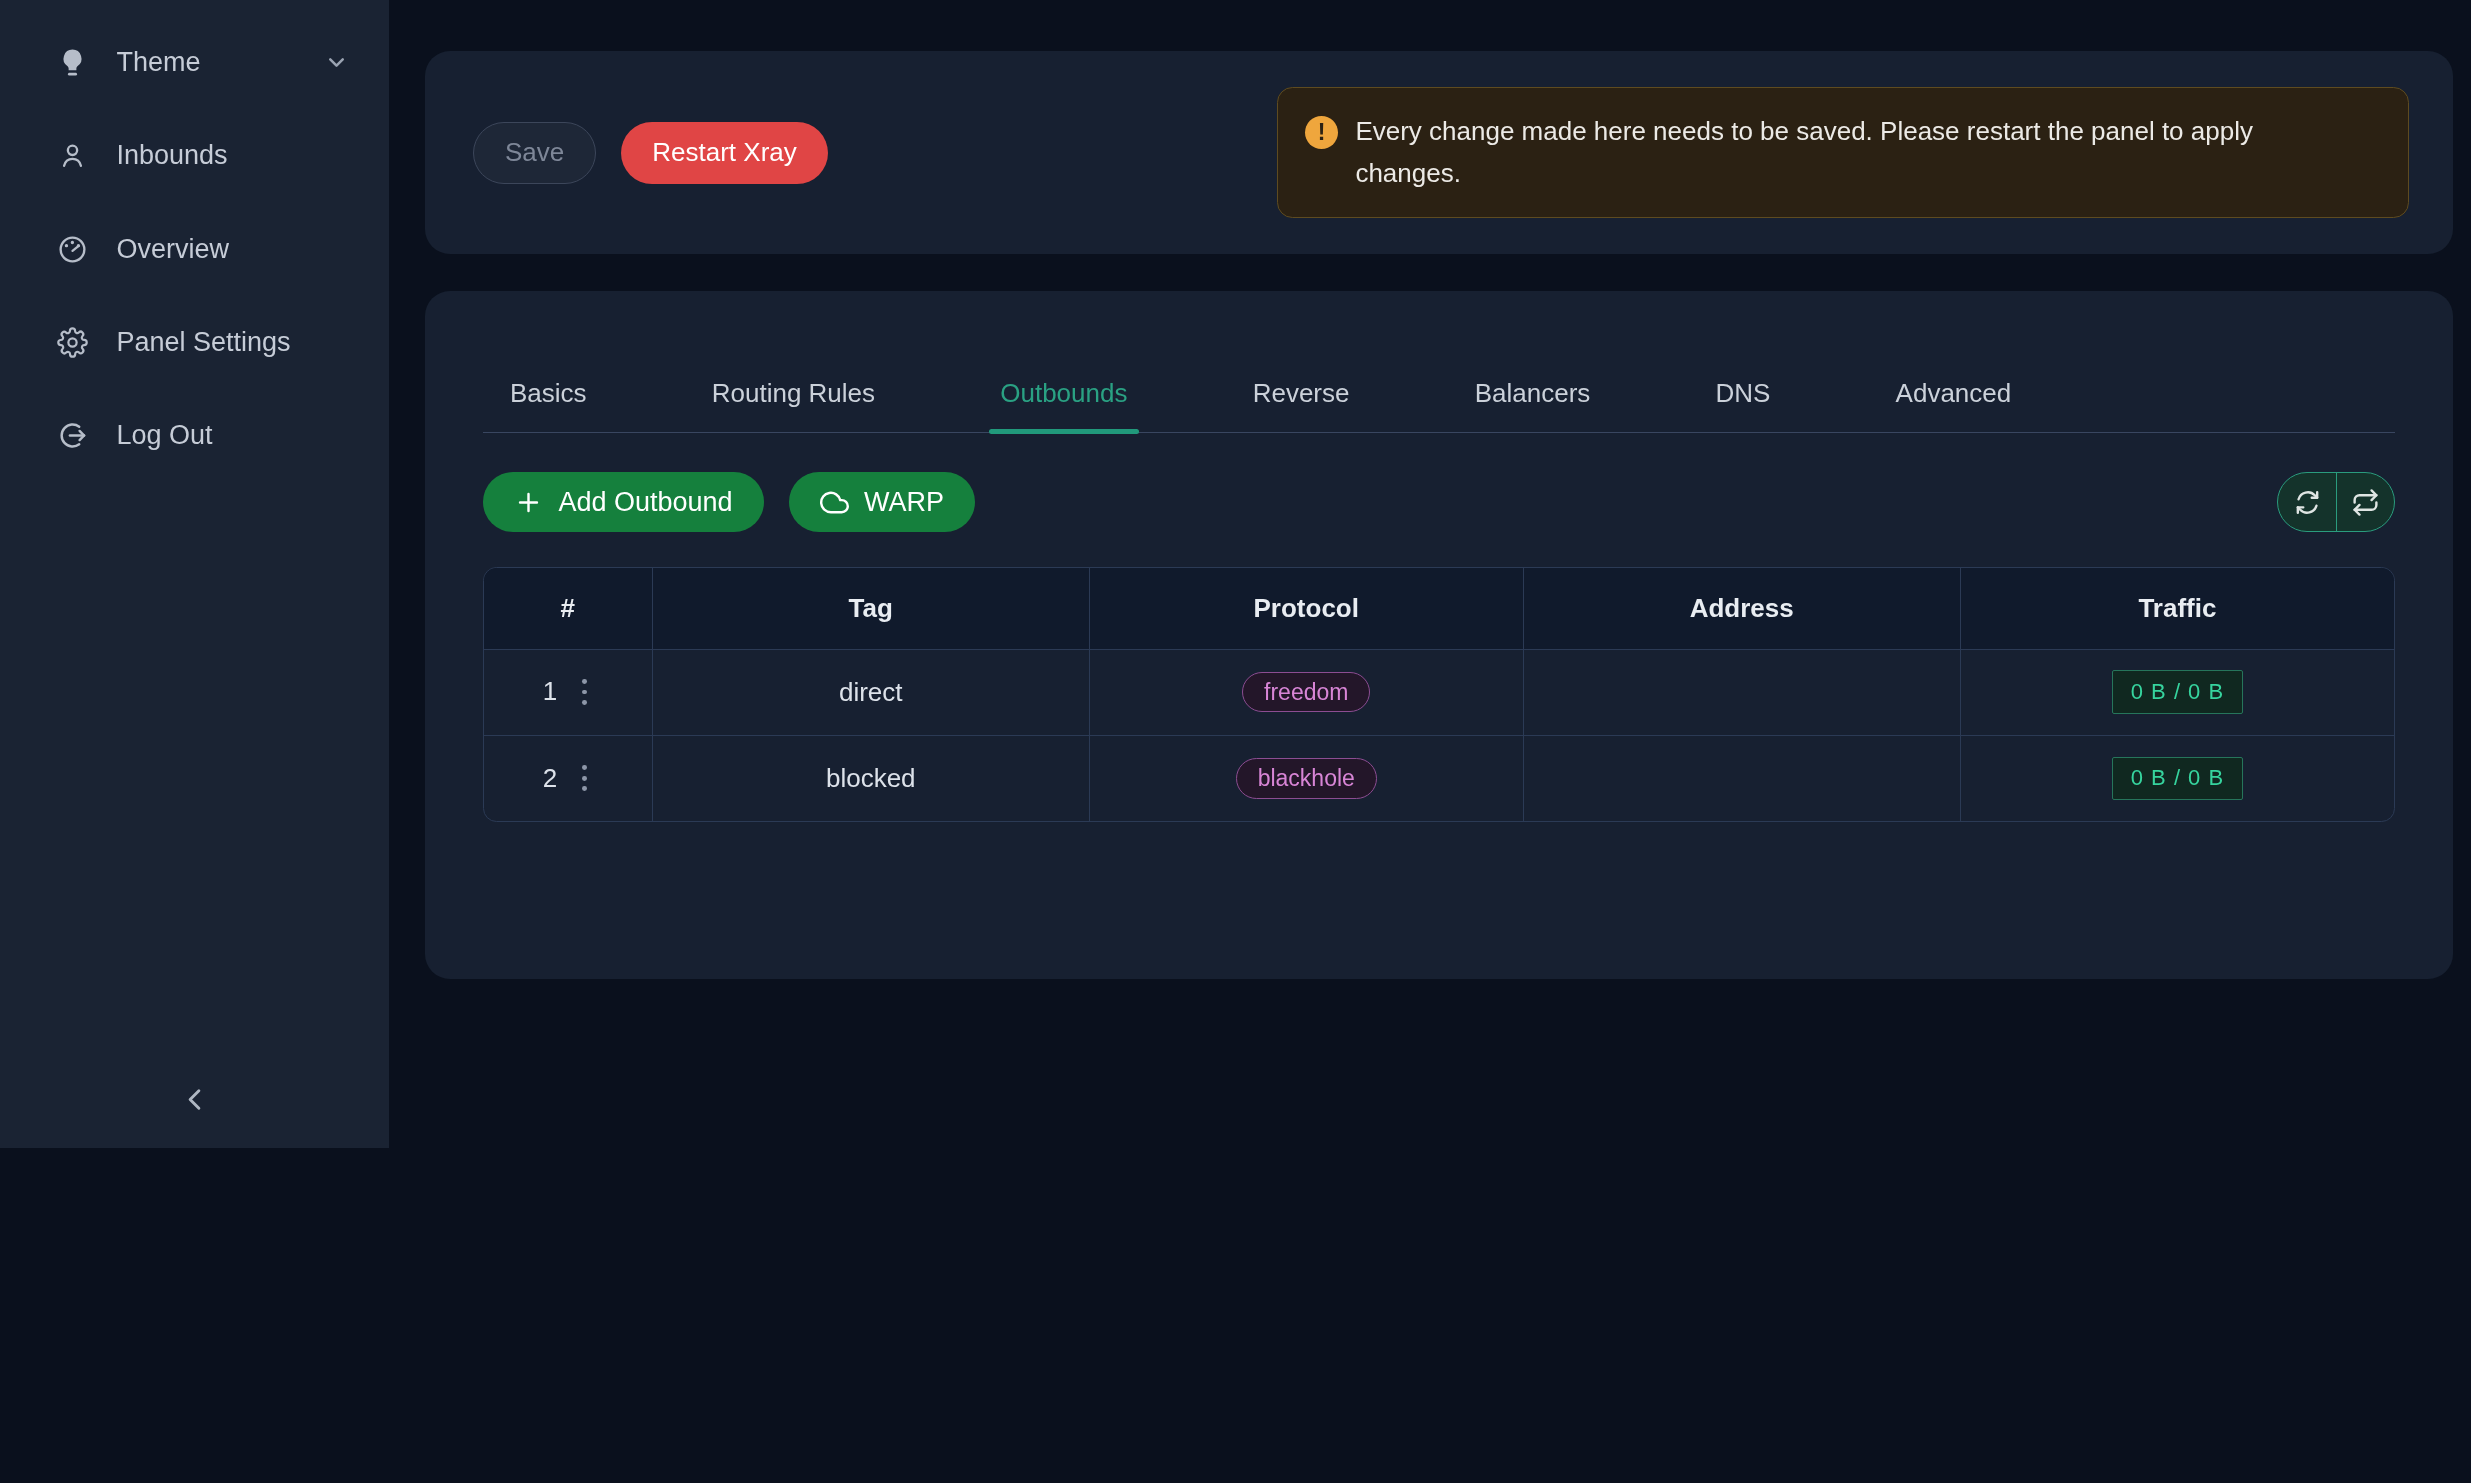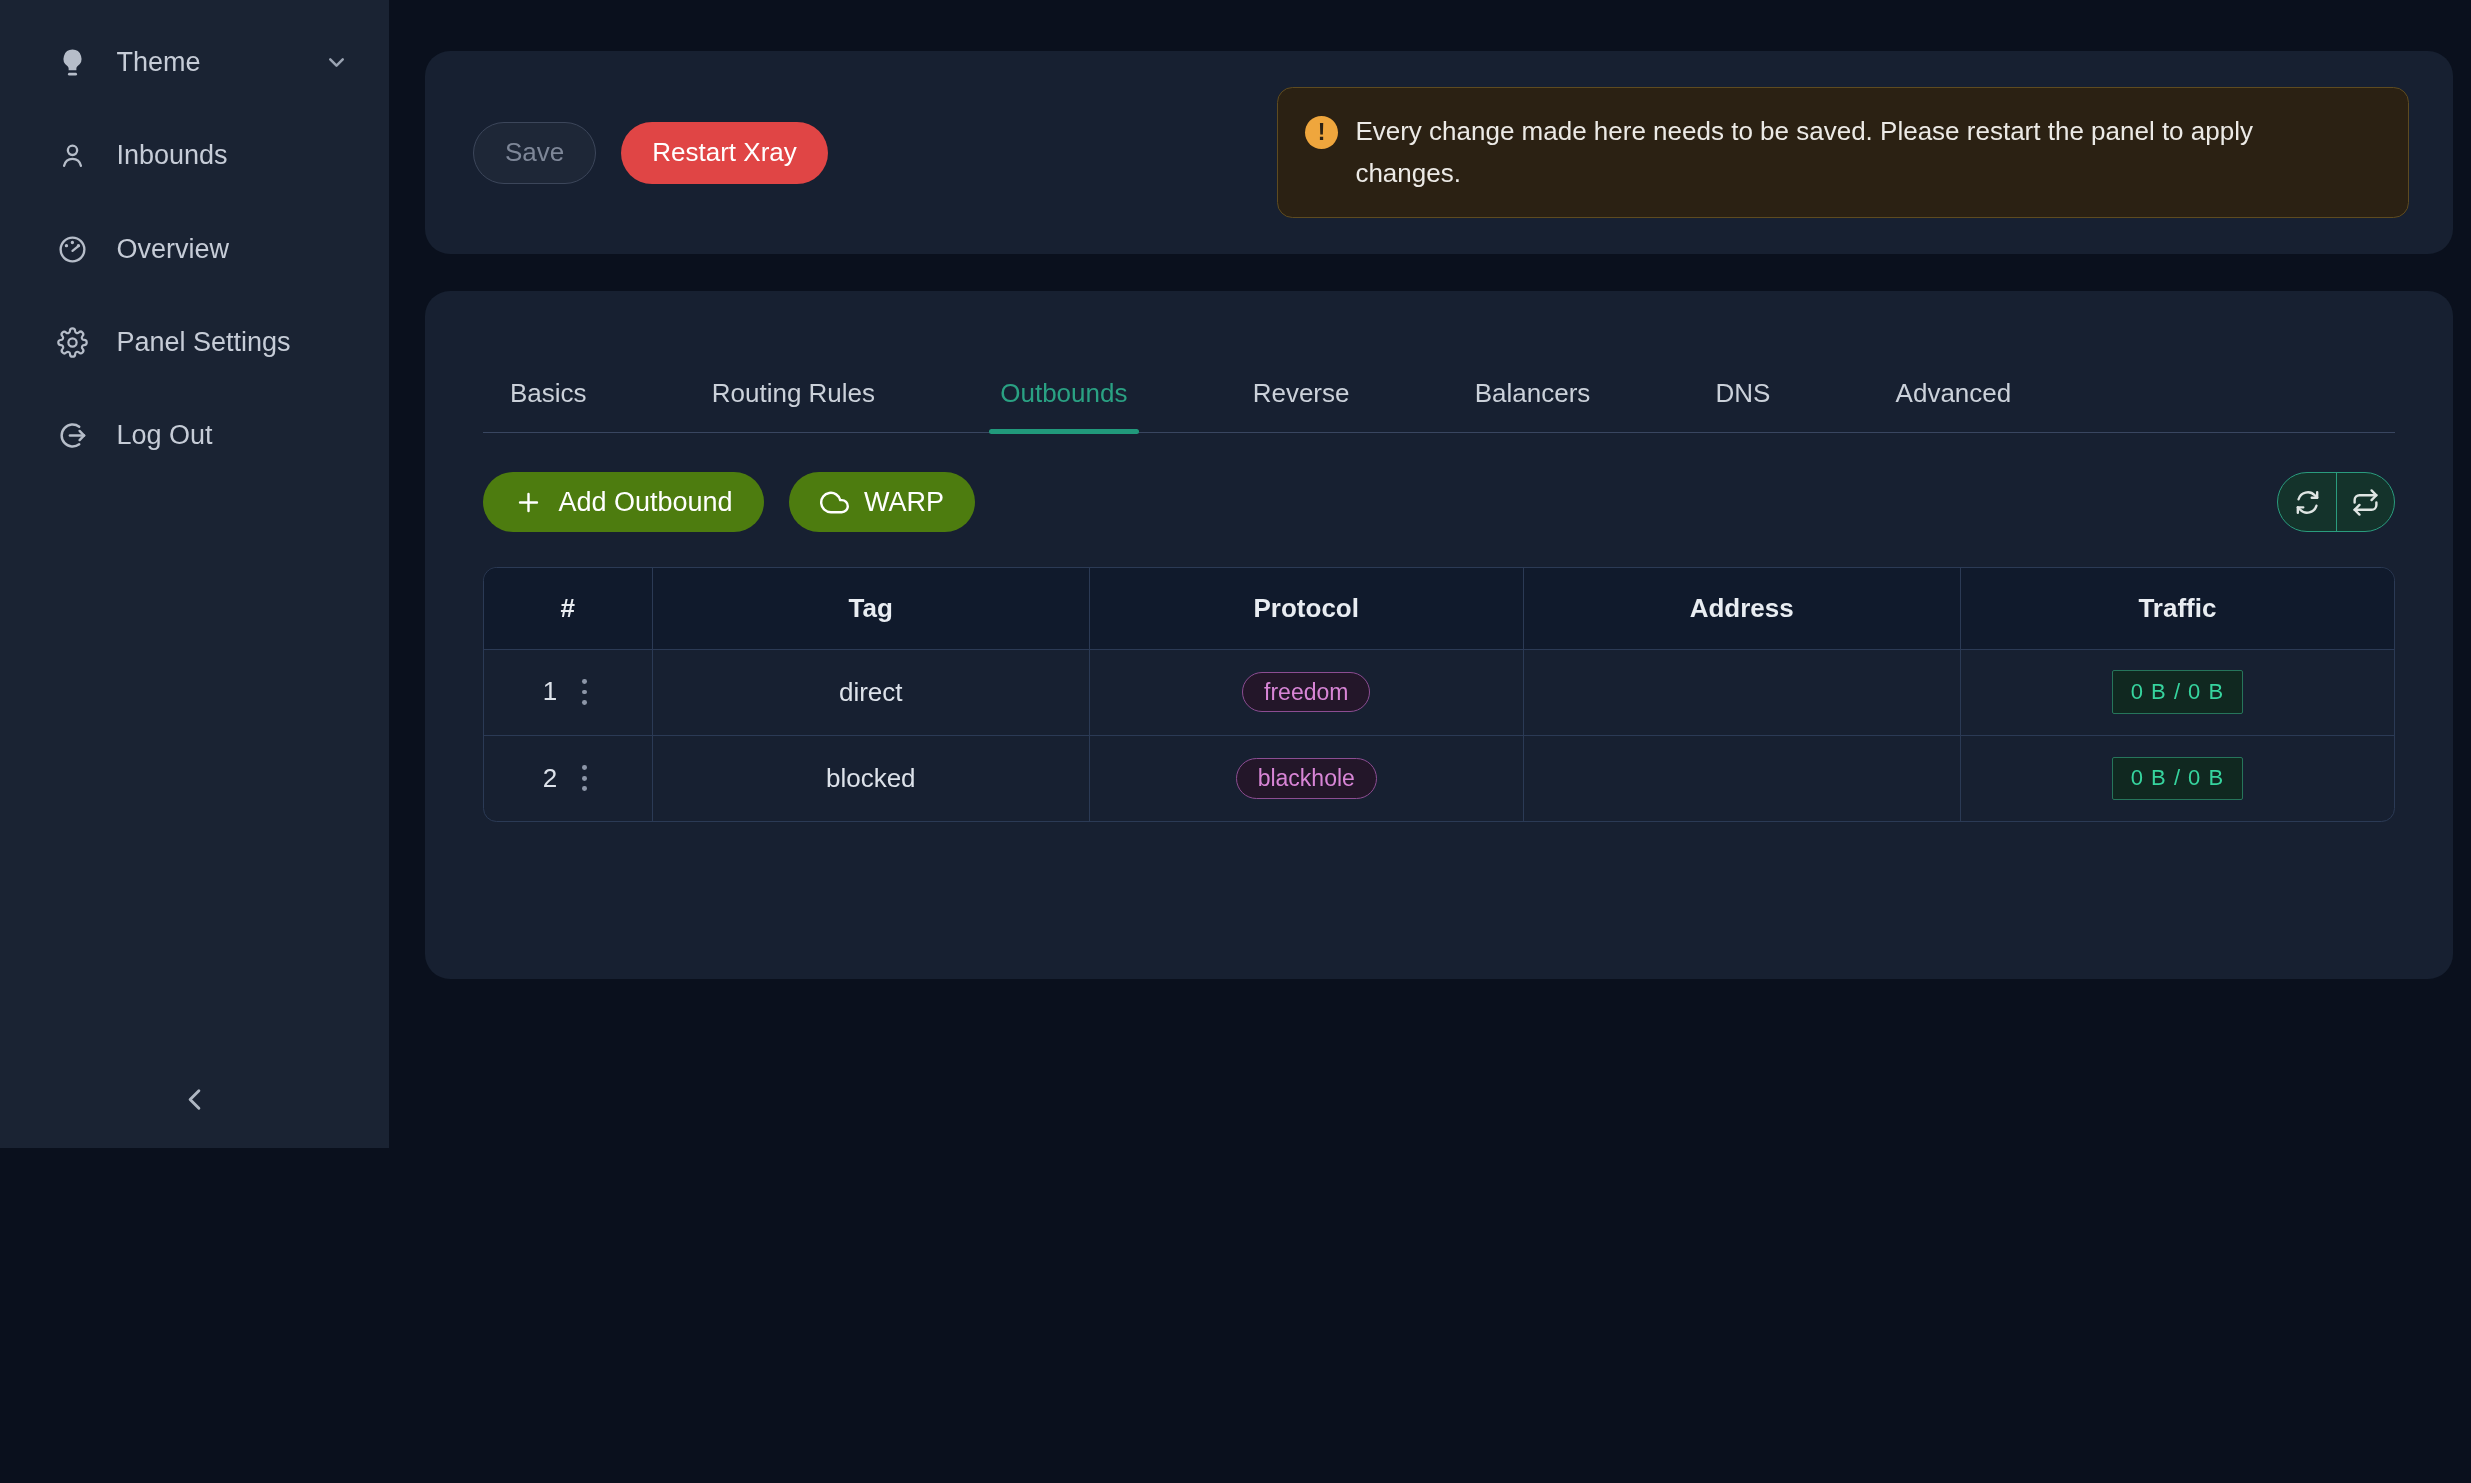--- a/index.html
+++ b/index.html
@@ -79,21 +79,21 @@
     position:relative; cursor:pointer; white-space:nowrap;
   }
   .tab.active { color:#2aa183; }
   .tab.active::after {
     content:""; position:absolute; left:0; right:0; bottom:-1.9px;
     height:4.8px; background:#21997b; border-radius:2.9px;
   }
 
   .actions { display:flex; align-items:center; margin:39px 58px 0; }
   .btn-green {
-    height:60px; background:#4d7c0f; color:#ffffff;
+    height:60px; background:#15803d; color:#ffffff;
     display:inline-flex; align-items:center; gap:15.4px;
     padding:0 31px; font-size:27px; border-radius:965px;text-align:right;
   }
   .btn-green .icn { width:29px; height:29px; }
   .btn-warp { margin-left:25px; }
   .refresh-group {
     margin-left:auto; display:flex; height:60px;
     border:1.9px solid #2a9c7e; border-radius:30px;
     overflow:hidden; background:#14332b;
   }

